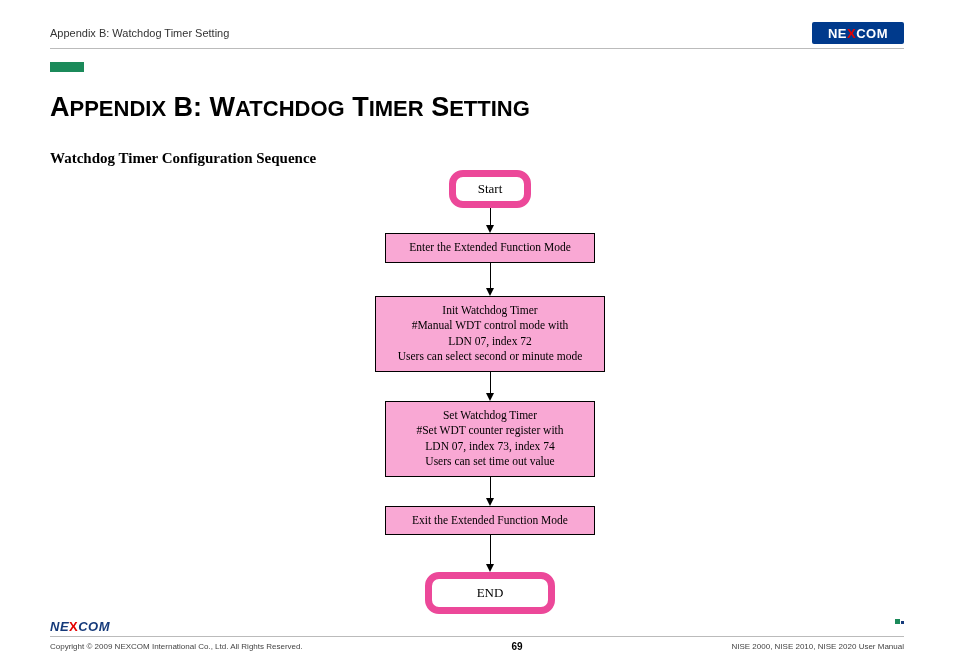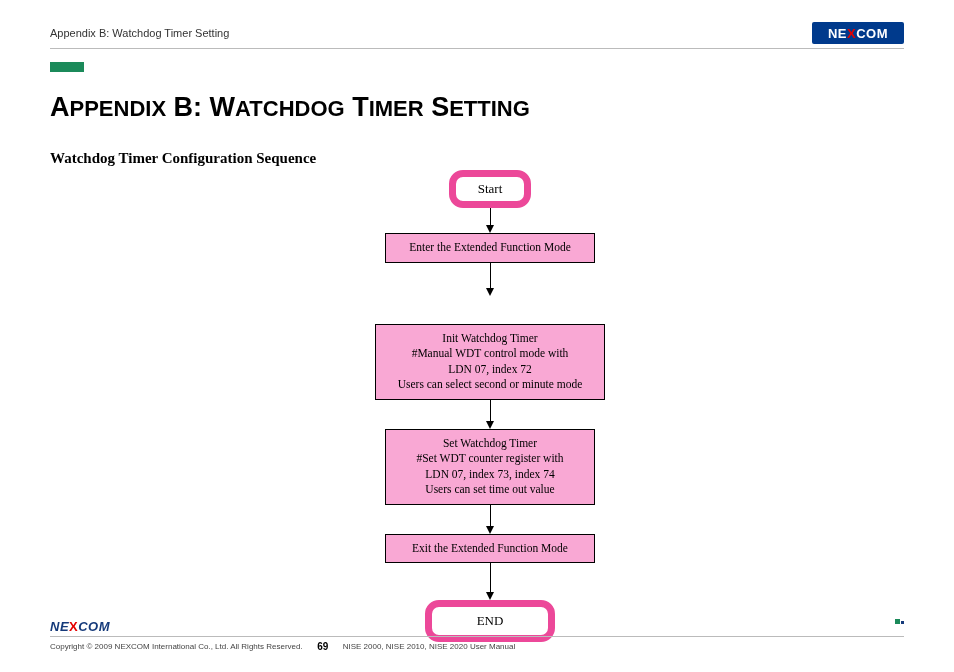--- a/index.html
+++ b/index.html
@@ -97,21 +97,21 @@
   .process {
     border: 1px solid #000;
     padding: 6px 10px;
     font-family: "Times New Roman", serif;
     font-size: 11.5px;
     line-height: 1.35;
     background: #f9a8d4;
     text-align: center;
     min-width: 210px;
   }
-  .process.wide { min-width: 230px; margin-top: 28px; }
+  .process.wide { min-width: 230px; }
   .arrow {
     display: flex;
     flex-direction: column;
     align-items: center;
     position: relative;
   }
   .arrow .line {
     width: 1px;
     background: #000;
   }
@@ -129,21 +129,21 @@
     left: 50px;
     right: 50px;
   }
   .footer-divider {
     height: 1px;
     background: #bbb;
     margin-bottom: 4px;
   }
   .footer-row {
     display: flex;
-    justify-content: flex-start;
+    justify-content: space-between;
     align-items: center;
     font-size: 8px;
     color: #444;
   }
   .footer-logo-row {
     display: flex;
     justify-content: space-between;
     align-items: flex-start;
     margin-bottom: 2px;
   }

